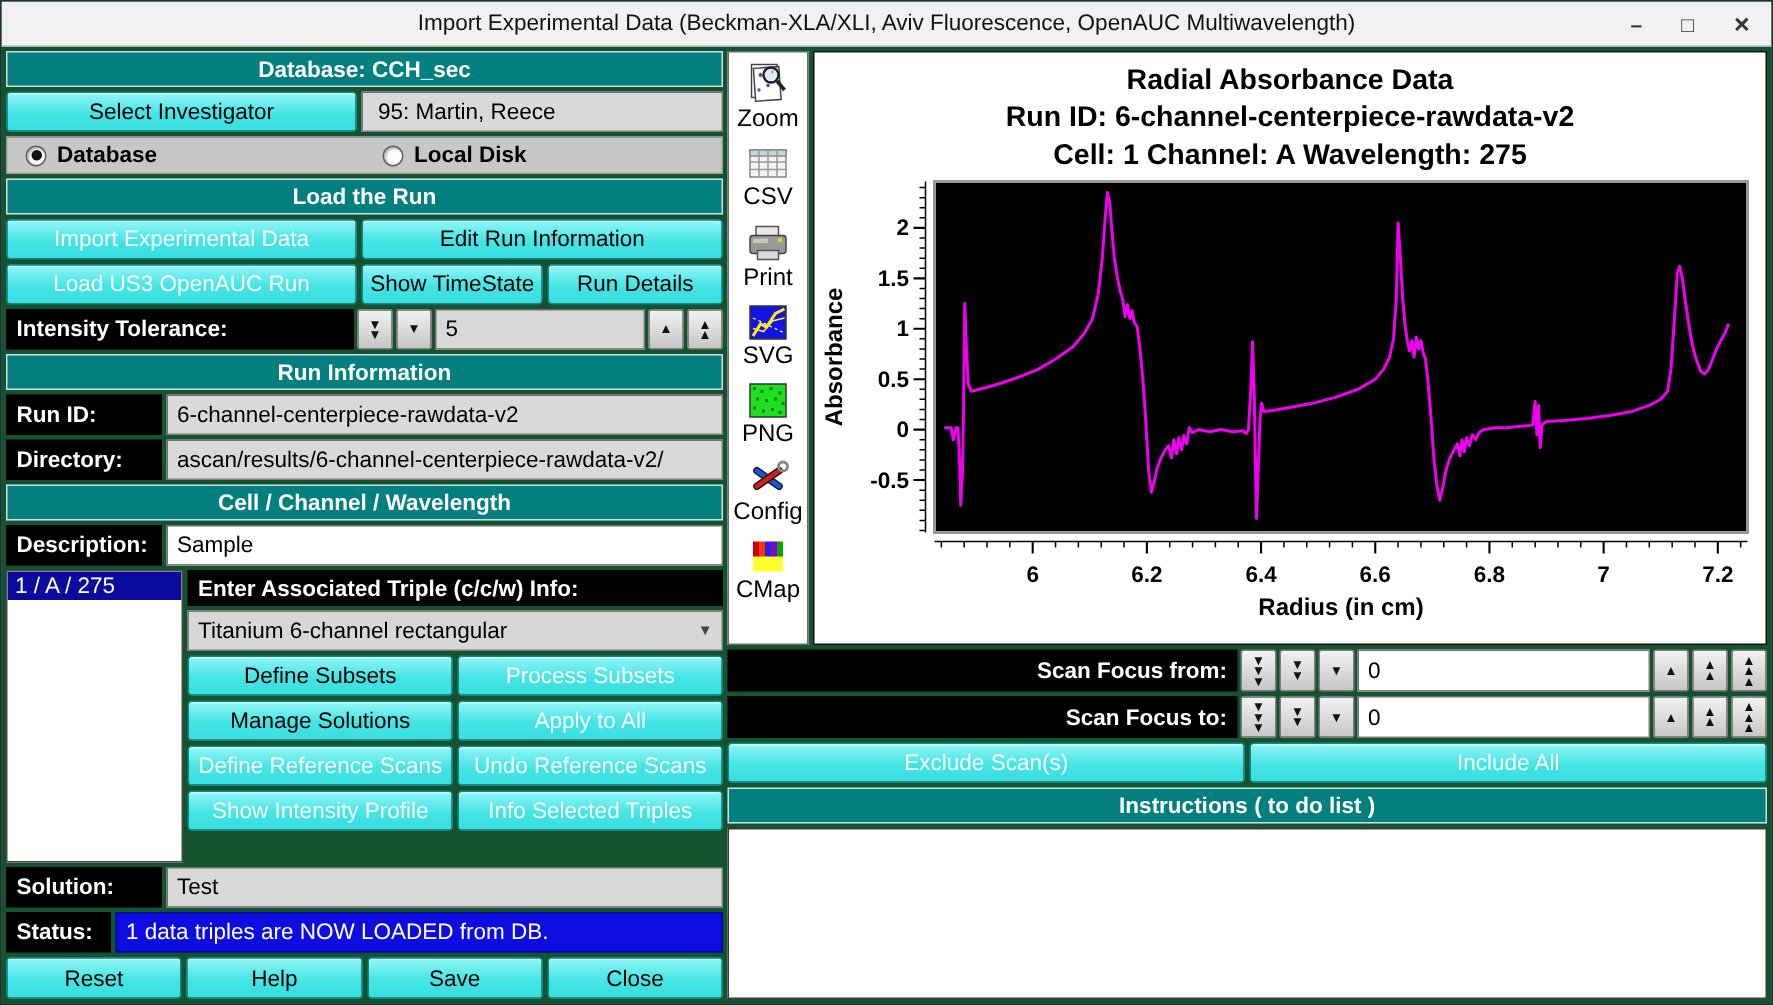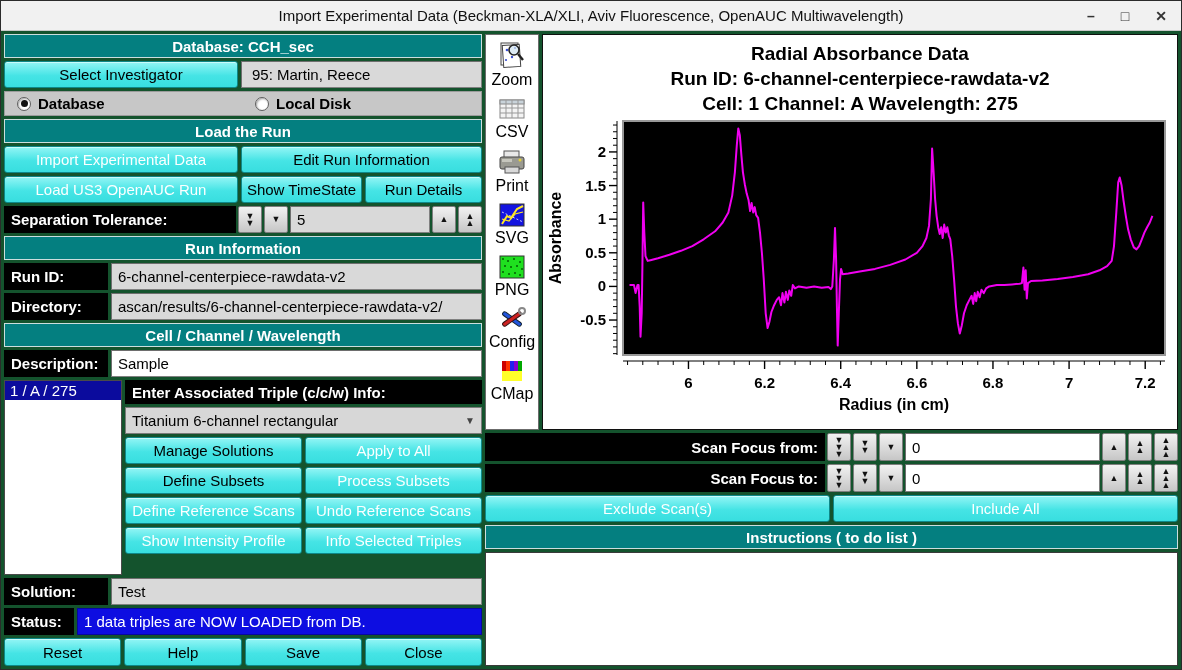--- a/index.html
+++ b/index.html
@@ -92,21 +92,21 @@
         <button class="btn" style="flex:1;">Edit Run Information</button>
       </div>
 
       <div class="row h27">
         <button class="btn dis" style="flex:0 0 234px;">Load US3 OpenAUC Run</button>
         <button class="btn" style="flex:0 0 121px;">Show TimeState</button>
         <button class="btn" style="flex:1;">Run Details</button>
       </div>
 
       <div class="row h27" style="gap:2px;">
-        <div class="blabel" style="flex:0 0 232px;">Separation Tolerance:</div>
+        <div class="blabel" style="flex:0 0 232px;">Intensity Tolerance:</div>
         <button class="spin">
             <span>▼</span>
             <span>▼</span>
           </button>
         <button class="spin">
             <span>▼</span>
           </button>
         <div class="field" style="flex:1;">
             <input value="5" style="">
           </div>
@@ -142,26 +142,26 @@
         <div class="listbox">
           <div class="sel">1 / A / 275</div>
         </div>
         <div style="flex:1;display:flex;flex-direction:column;gap:3px;">
           <div class="blabel h24">Enter Associated Triple (c/c/w) Info:</div>
           <div class="dropdown h27">
             <span>Titanium 6-channel rectangular</span>
             <span class="caret">▼</span>
           </div>
           <div class="row h27">
+            <button class="btn" style="flex:1;">Define Subsets</button>
+            <button class="btn dis" style="flex:1;">Process Subsets</button>
+          </div>
+          <div class="row h27">
             <button class="btn" style="flex:1;">Manage Solutions</button>
             <button class="btn dis" style="flex:1;">Apply to All</button>
-          </div>
-          <div class="row h27">
-            <button class="btn" style="flex:1;">Define Subsets</button>
-            <button class="btn dis" style="flex:1;">Process Subsets</button>
           </div>
           <div class="row h27">
             <button class="btn dis" style="flex:1;">Define Reference Scans</button>
             <button class="btn dis" style="flex:1;">Undo Reference Scans</button>
           </div>
           <div class="row h27">
             <button class="btn dis" style="flex:1;">Show Intensity Profile</button>
             <button class="btn dis" style="flex:1;">Info Selected Triples</button>
           </div>
         </div>

